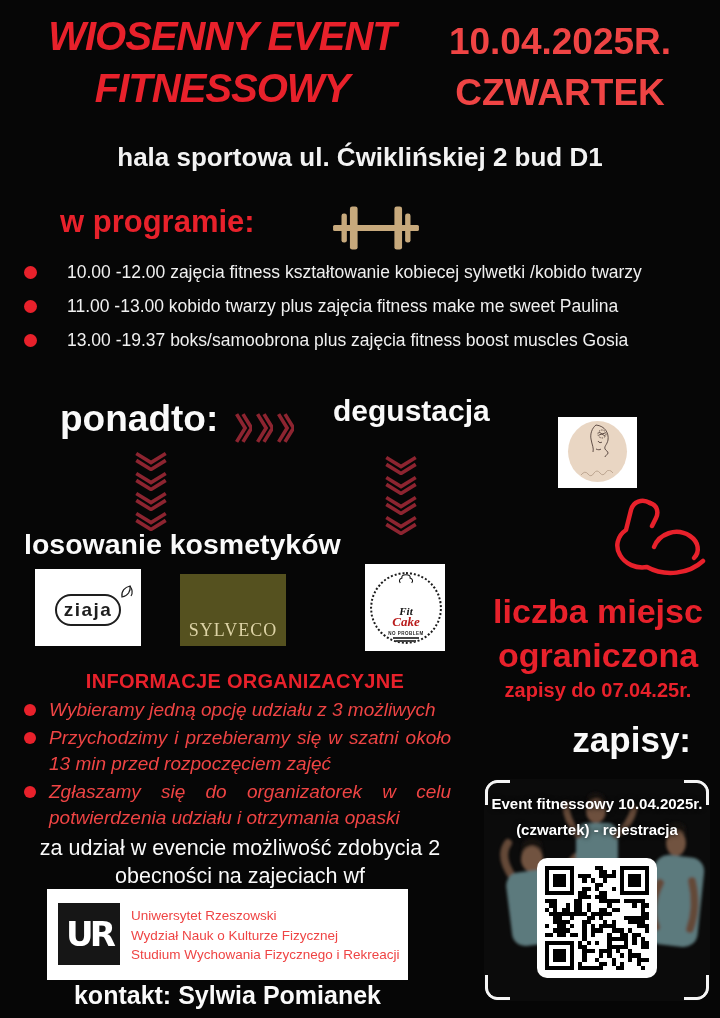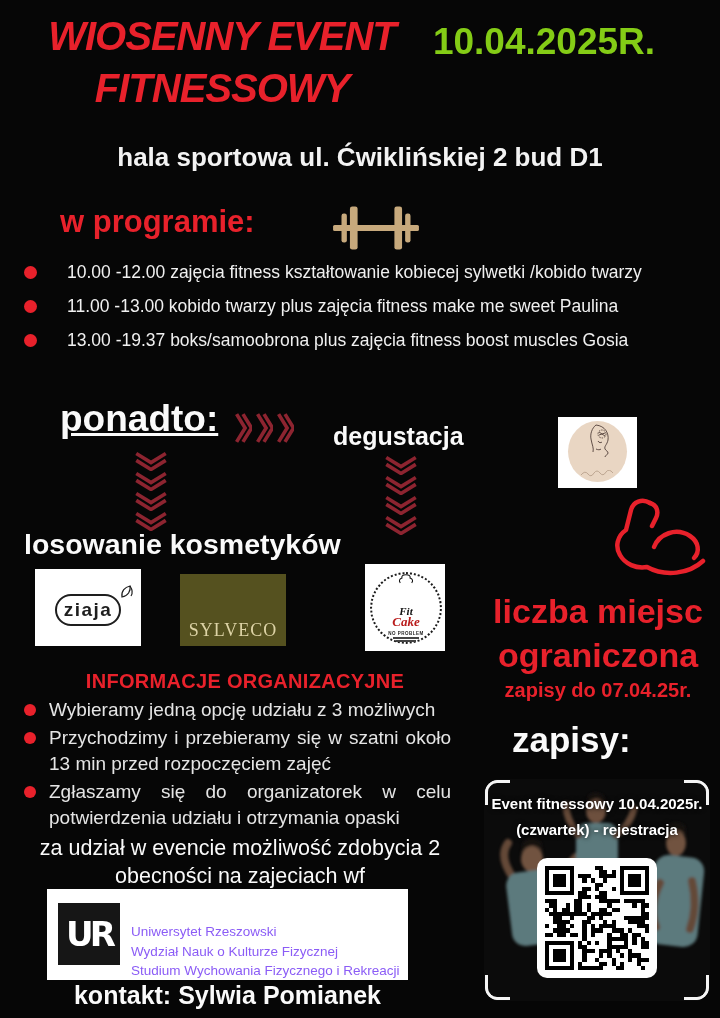--- a/index.html
+++ b/index.html
@@ -6,34 +6,34 @@
   .poster{
     position:relative;width:720px;height:1018px;overflow:hidden;
     background:var(--background,#060606);
     font-family:"Liberation Sans",sans-serif;color:#f2f2f2;
   }
   .abs{position:absolute;}
   
   .main-title{left:26px;top:10px;width:392px;text-align:center;
     color:var(--accent_red);font-weight:bold;font-style:italic;
     font-size:40px;line-height:52px;letter-spacing:-1px;}
-  .event-date{left:394px;top:16px;width:300px;text-align:center;color:#84cc16;
+  .event-date{left:410px;top:16px;width:300px;text-align:center;color:#ef4444;
     font-weight:bold;font-size:37px;line-height:51px;}
   .venue{left:0;top:142px;width:720px;text-align:center;font-weight:bold;font-size:26px;color:#f3f3f3;}
   
   .program-heading{left:60px;top:204px;color:var(--accent_red);font-weight:bold;font-size:31px;}
   .dumbbell{left:330px;top:200px;width:92px;height:56px;}
   .program-list{left:24px;top:262px;width:690px;list-style:none;margin:0;padding:0;}
   .program-list li{display:flex;align-items:flex-start;gap:30px;margin-bottom:13px;}
   .dot{flex:0 0 13px;width:13px;height:13px;border-radius:50%;background:var(--accent_red);margin-top:4px;}
   .program-list .txt{font-size:17.5px;color:#f0f0f0;white-space:nowrap;}
   
-  .ponadto{left:60px;top:398px;font-weight:bold;font-size:37px;color:#fafafa;text-decoration:underline;}
+  .ponadto{left:60px;top:398px;font-weight:bold;font-size:37px;color:#fafafa;}
   .chev-right-row{left:234px;top:412px;display:flex;gap:3px;}
-  .degustacja{left:333px;top:422px;font-weight:bold;font-size:25px;color:#fafafa;text-align:right;}
+  .degustacja{left:333px;top:394px;font-weight:bold;font-size:30px;color:#fafafa;text-align:right;}
   .chev-col{display:flex;flex-direction:column;gap:1px;}
   .chev-col-1{left:134px;top:452px;}
   .chev-col-2{left:384px;top:456px;}
   
   .kobido-box{left:558px;top:417px;width:79px;height:71px;background:#fff;}
   .kobido-circle{position:absolute;left:10px;top:4px;width:59px;height:61px;border-radius:50%;
     background:#e9d6c3;overflow:hidden;}
   .kobido-face{position:absolute;left:14px;top:2px;width:32px;height:36px;}
   .kobido-label{position:absolute;left:0;top:38px;width:100%;text-align:center;
     font-family:"Liberation Serif",serif;font-size:8.5px;color:#4a382c;font-weight:bold;margin-top:28px;}
@@ -62,33 +62,33 @@
   .capacity{left:488px;top:592px;width:220px;text-align:center;color:var(--accent_red);font-weight:bold;}
   .capacity-l1{position:absolute;left:0;top:0;width:100%;font-size:34px;}
   .capacity-l2{position:absolute;left:0;top:44px;width:100%;font-size:34px;}
   .capacity-deadline{position:absolute;left:0;top:87px;width:100%;font-size:20px;}
   
   .info-heading{left:24px;top:670px;width:442px;text-align:center;color:var(--accent_red);
     font-weight:bold;font-size:20px;letter-spacing:.3px;}
   .info-list{left:24px;top:697px;width:448px;list-style:none;margin:0;padding:0;}
   .info-list li{display:flex;align-items:flex-start;gap:13px;margin-bottom:2px;}
   .info-list .dot{flex:0 0 12px;width:12px;height:12px;margin-top:7px;}
-  .info-list .txt{font-size:19px;line-height:26px;color:#e5e5e5;width:402px;
-    text-align:justify;text-align-last:left;}
+  .info-list .txt{font-size:19px;line-height:26px;color:#ef4444;width:402px;
+    text-align:justify;text-align-last:left;font-style:italic;}
   .info-list .txt.nowrap{white-space:nowrap;text-align:left;}
   
   .bonus{left:6px;top:834px;width:468px;text-align:center;font-weight:normal;font-size:21.5px;line-height:28px;color:#fafafa;}
   .uni-box{left:47px;top:889px;width:361px;height:91px;background:#fff;}
   .uni-logo{position:absolute;left:11px;top:14px;width:62px;height:62px;background:#161616;
     display:flex;align-items:center;justify-content:center;color:#fff;font-weight:bold;
     font-size:34px;letter-spacing:-4px;font-family:"DejaVu Sans",sans-serif;}
-  .uni-text{position:absolute;left:84px;top:17px;font-size:13.5px;line-height:19.5px;color:#8b5cf6;margin-top:16px;}
+  .uni-text{position:absolute;left:84px;top:17px;font-size:13.5px;line-height:19.5px;color:#ef4444;}
   .contact{left:0;top:981px;width:455px;text-align:center;font-weight:bold;font-size:25px;color:#fafafa;}
   
-  .signup-heading{left:512px;top:720px;width:196px;text-align:left;font-weight:bold;font-size:35px;color:#fafafa;}
+  .signup-heading{left:495px;top:720px;width:196px;text-align:right;font-weight:bold;font-size:35px;color:#fafafa;}
   .signup-card{left:484px;top:779px;width:226px;height:222px;border-radius:16px;background:#141414;overflow:hidden;}
   .card-photo{position:absolute;left:0;top:0;width:226px;height:222px;}
   .cb{position:absolute;width:22px;height:22px;border:3px solid #f5f5f5;z-index:3;}
   .cb.tl{left:1px;top:1px;border-right:none;border-bottom:none;border-top-left-radius:12px;}
   .cb.tr{right:1px;top:1px;border-left:none;border-bottom:none;border-top-right-radius:12px;}
   .cb.bl{left:1px;bottom:1px;border-right:none;border-top:none;border-bottom-left-radius:12px;}
   .cb.br{right:1px;bottom:1px;border-left:none;border-top:none;border-bottom-right-radius:12px;}
   .card-line1{position:absolute;left:0;top:16px;width:100%;text-align:center;font-size:15px;
     font-weight:bold;color:#fff;text-shadow:0 0 5px #000;z-index:2;}
   .card-line2{position:absolute;left:0;top:42px;width:100%;text-align:center;font-size:15px;
@@ -101,20 +101,21 @@
 <body>
 
 <div class="poster">
 
   <div class="abs main-title">
     <div>WIOSENNY EVENT</div>
     <div>FITNESSOWY</div>
   </div>
   <div class="abs event-date">
     <div>10.04.2025R.</div>
+    <div>CZWARTEK</div>
   </div>
   <div class="abs venue">hala sportowa ul. Ćwiklińskiej 2 bud D1</div>
 
   <div class="abs program-heading">w programie:</div>
   <svg class="abs dumbbell" viewBox="0 0 120 70">
     <g fill="var(--dumbbell_tan)">
       <rect x="4" y="31" width="112" height="8" rx="2"></rect>
       <rect x="26" y="7" width="10" height="56" rx="3"></rect>
       <rect x="15" y="16" width="7" height="38" rx="3"></rect>
       <rect x="84" y="7" width="10" height="56" rx="3"></rect>

